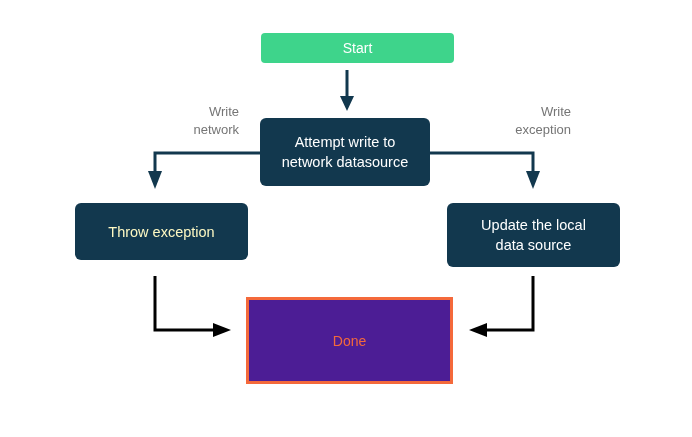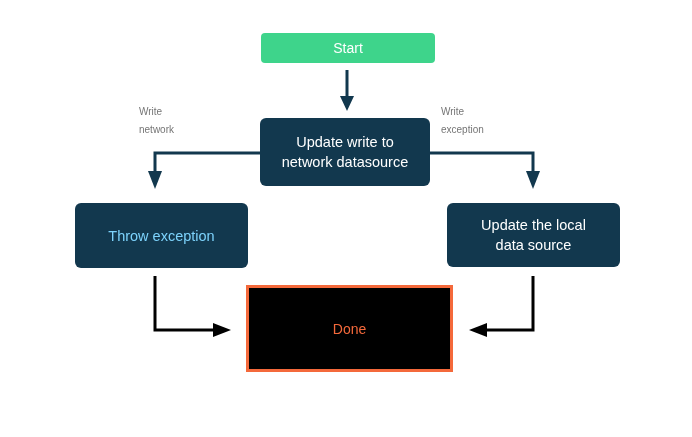--- a/index.html
+++ b/index.html
@@ -18,64 +18,64 @@
   }
   .node {
     position: absolute;
     display: flex;
     align-items: center;
     justify-content: center;
     text-align: center;
     box-sizing: border-box;
   }
   .node-start {
-    left: 261px; top: 33px; width: 174px; height: 30px;
+    left: 261px; top: 33px; width: 193px; height: 30px;
     background: var(--green);
     color: #ffffff;
     border-radius: 4px;
     font-size: 14px;
   }
   .node-attempt {
     left: 260px; top: 118px; width: 170px; height: 68px;
     background: var(--navy);
     color: #ffffff;
     border-radius: 6px;
     font-size: 14.5px;
     line-height: 1.38;
     padding: 0 14px;
   }
   .node-throw {
-    left: 75px; top: 203px; width: 173px; height: 65px;
+    left: 75px; top: 203px; width: 173px; height: 57px;
     background: var(--navy);
-    color: #7dd3fc;
+    color: #fef9c3;
     border-radius: 6px;
     font-size: 14.5px;
   }
   .node-update {
     left: 447px; top: 203px; width: 173px; height: 64px;
     background: var(--navy);
     color: #ffffff;
     border-radius: 6px;
     font-size: 14.5px;
     line-height: 1.38;
     padding: 0 24px;
   }
   .node-done {
-    left: 246px; top: 285px; width: 207px; height: 87px;
-    background: #000000;
+    left: 246px; top: 297px; width: 207px; height: 87px;
+    background: #4c1d95;
     border: 3px solid var(--orange);
     color: var(--orange);
     font-size: 14px;
   }
   .edge-label {
     position: absolute;
     color: var(--label-gray);
-    font-size: 10px;
+    font-size: 13px;
     line-height: 18px;
-    text-align: left;
+    text-align: right;
   }
   .edge-label span { display: block; }
   .edge-label-failed    { left: 139px; top: 103px; width: 100px; }
   .edge-label-succeeded { left: 441px; top: 103px; width: 130px; }
   svg.arrows {
     position: absolute;
     left: 0; top: 0;
     width: 692px; height: 437px;
     pointer-events: none;
   }
@@ -110,21 +110,21 @@
       <path class="black-line" d="M533 276 L533 330 L486 330"></path>
       <polygon class="black-head" points="487,323 487,337 469,330"></polygon>
     </g>
   </svg>
 
   <div class="node node-start">
     <span>Start</span>
   </div>
 
   <div class="node node-attempt">
-    <span>Update write to network datasource</span>
+    <span>Attempt write to network datasource</span>
   </div>
 
   <div class="node node-throw">
     <span>Throw exception</span>
   </div>
 
   <div class="node node-update">
     <span>Update the local data source</span>
   </div>
 

